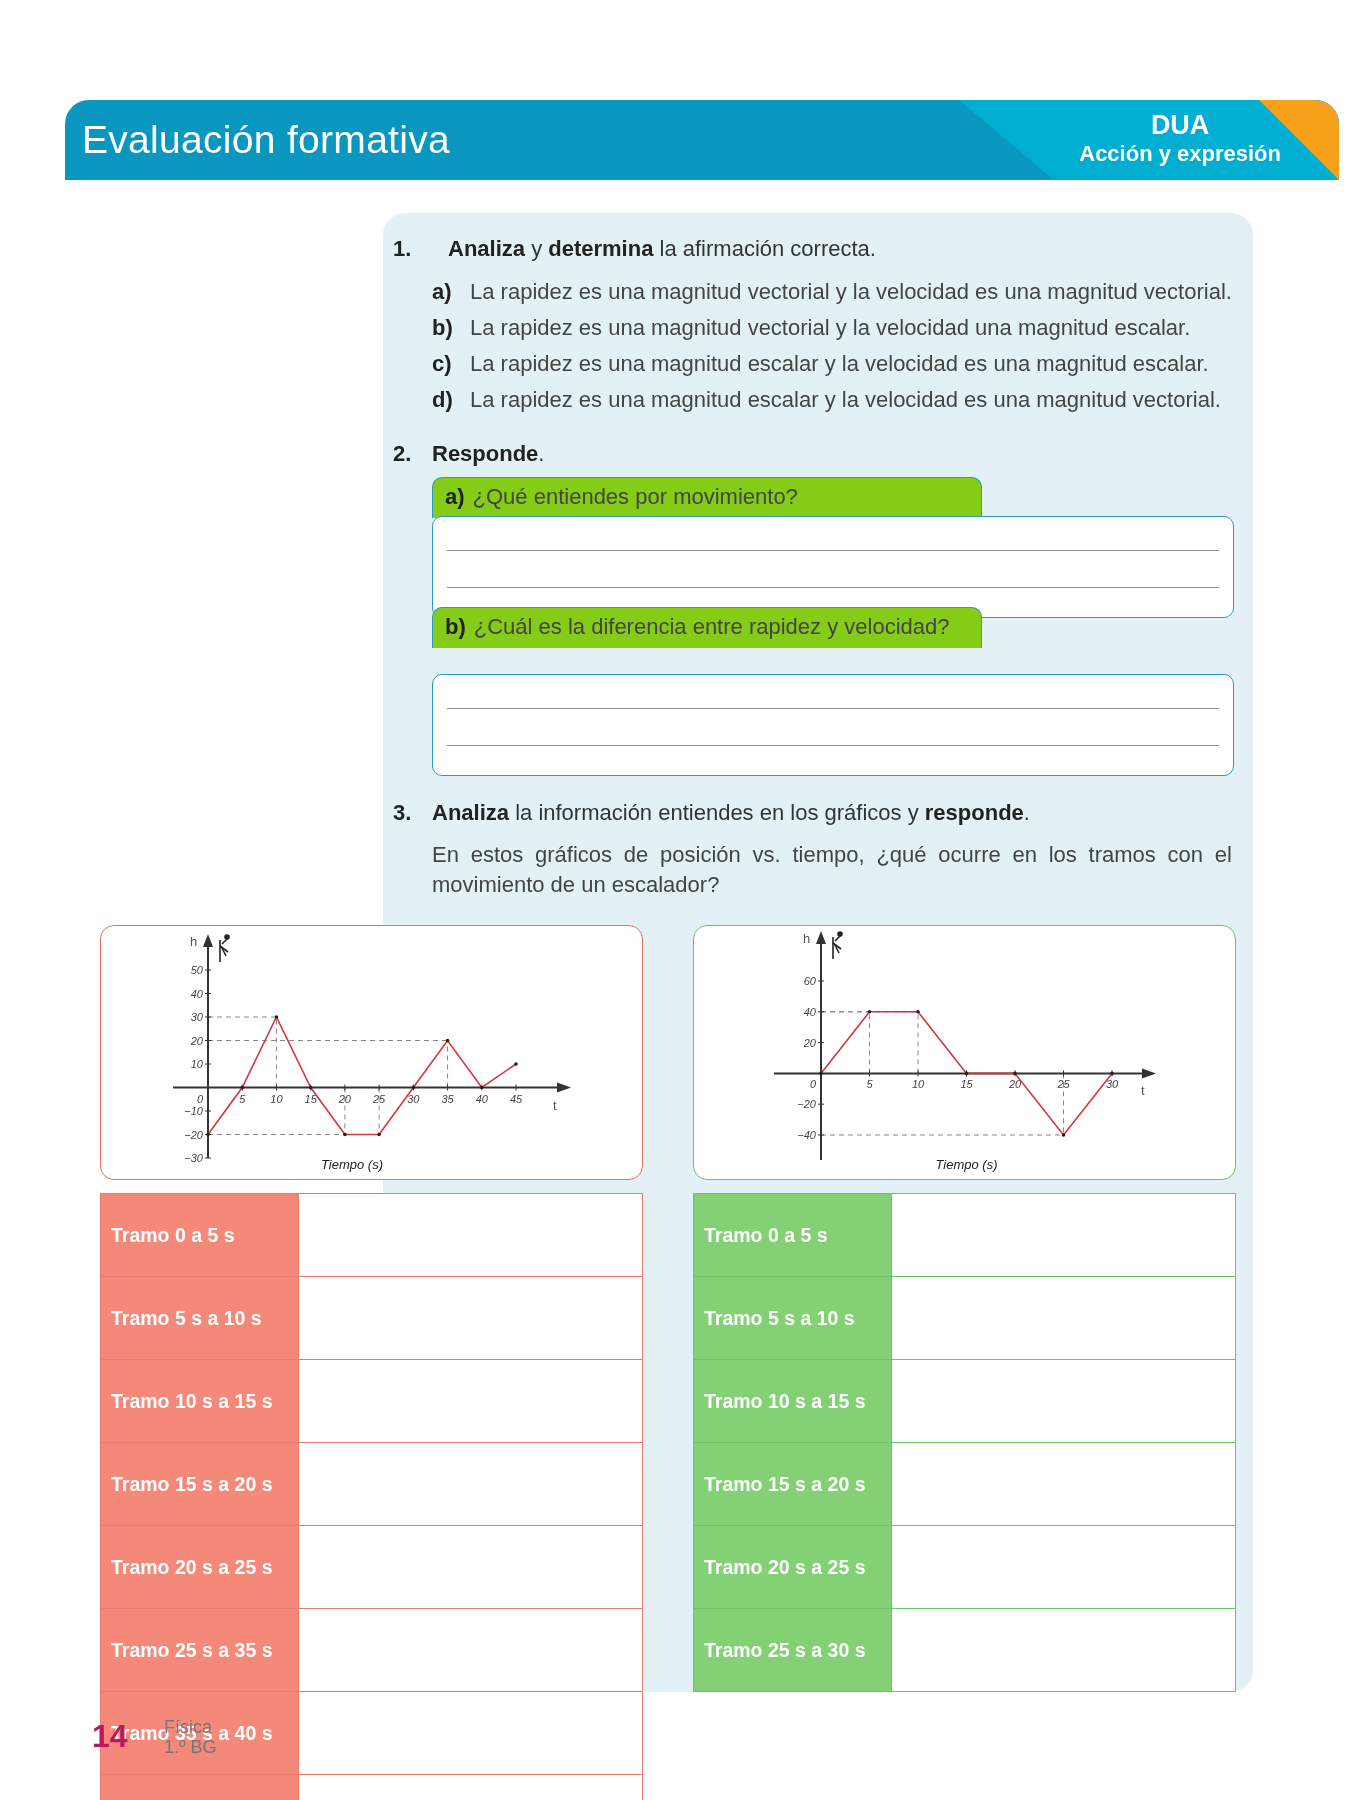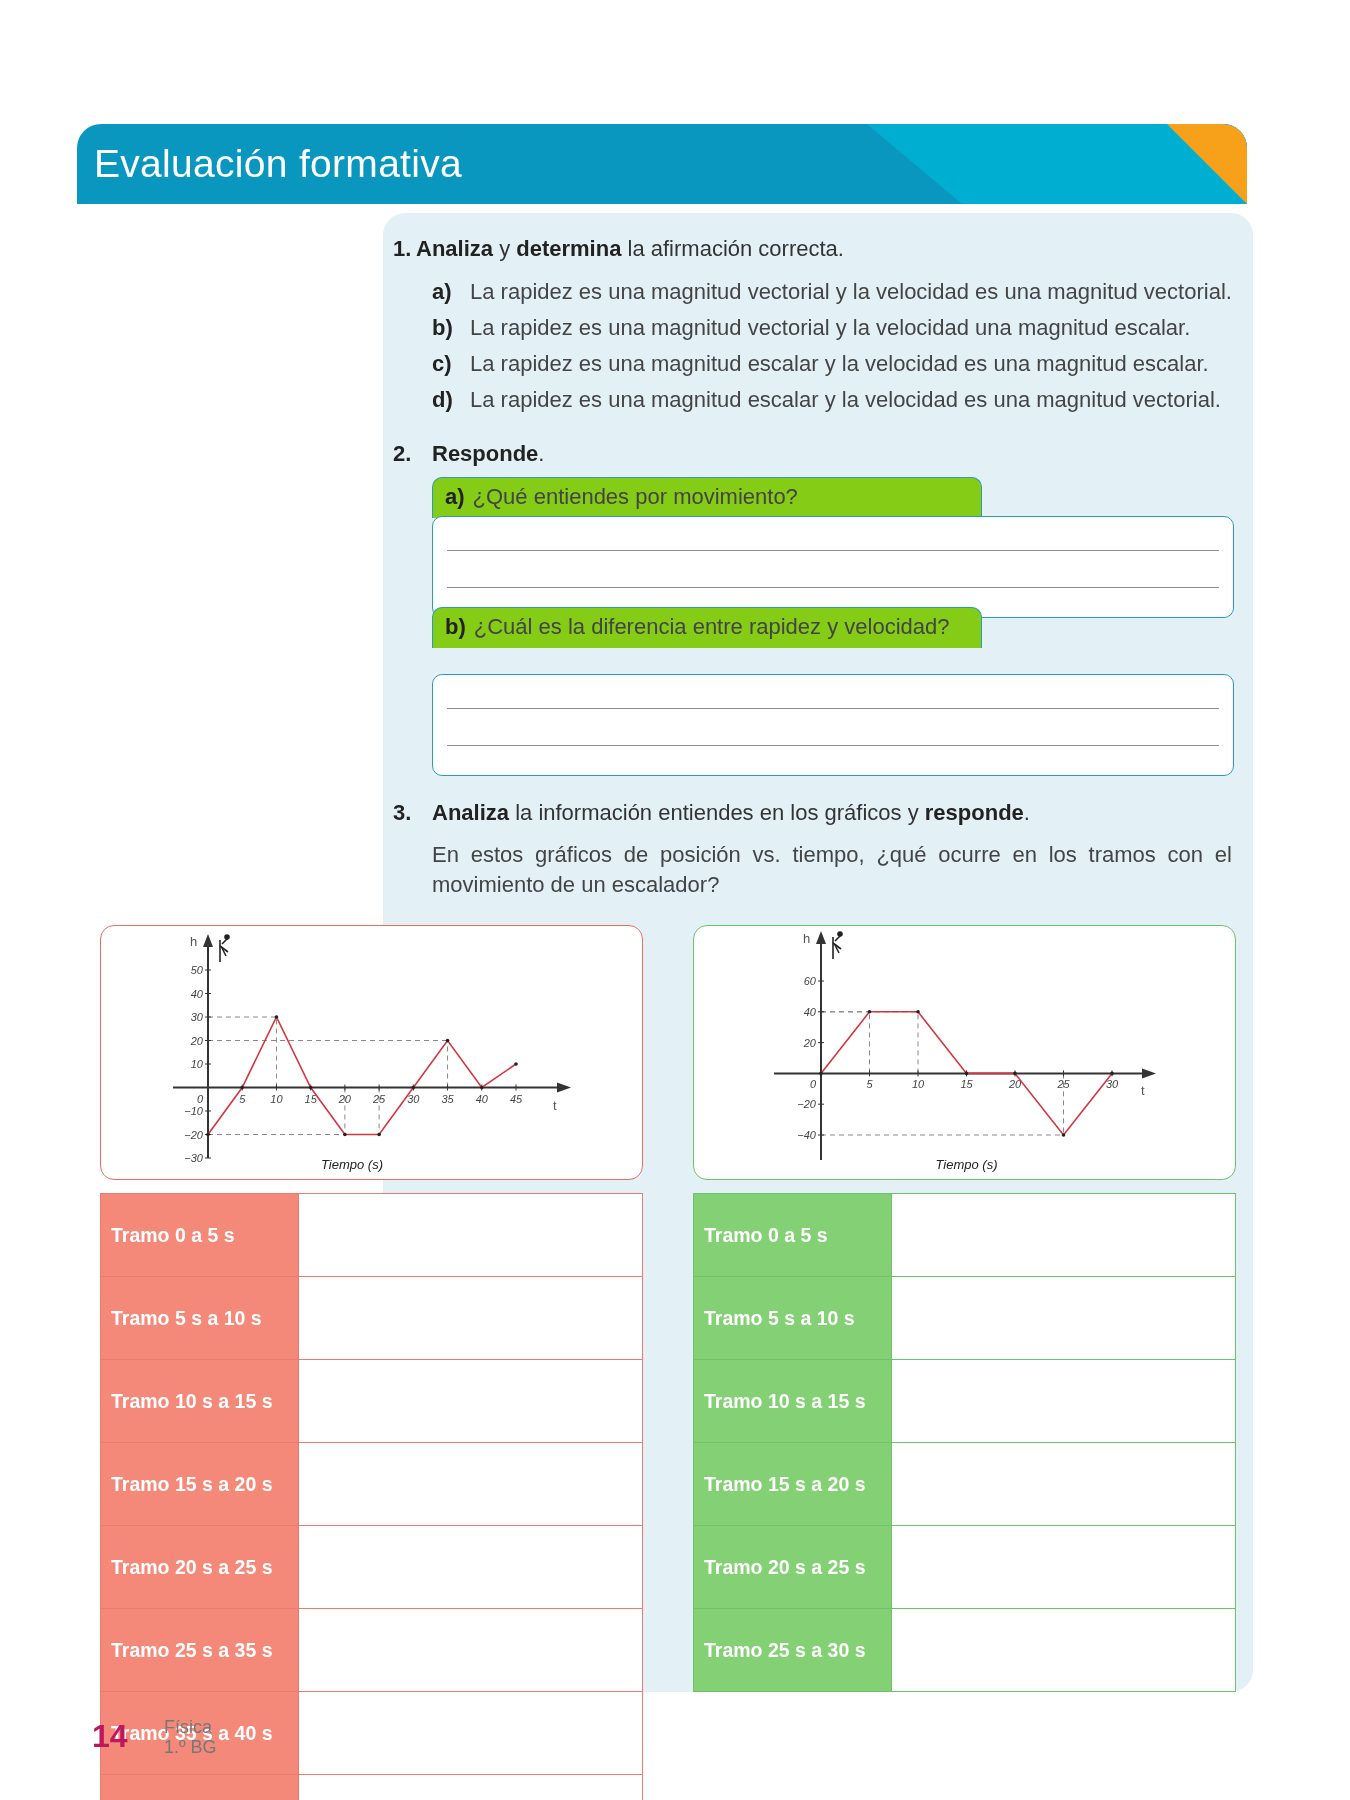--- a/index.html
+++ b/index.html
@@ -1,19 +1,19 @@
 <!DOCTYPE html>
 <html><head>
 <meta charset="utf-8">
 <style>
   html, body { margin:0; padding:0; }
   body { width:1350px; height:1800px; background:#ffffff; position:relative; overflow:hidden;
          font-family:"Liberation Sans", sans-serif; color:#333; }
-  .header { position:absolute; left:77px; top:100px; width:1170px; height:80px;
-            border-radius:24px 24px 0 0; overflow:hidden; background:#0a97bf;margin-top:24px; }
+  .header { position:absolute; left:65px; top:100px; width:1274px; height:80px;
+            border-radius:24px 24px 0 0; overflow:hidden; background:#0a97bf; }
   .header .band { position:absolute; right:0; top:0; width:380px; height:100%;
             background:#00aed1; clip-path:polygon(0 0,100% 0,100% 100%,95px 100%); }
   .header .orange { position:absolute; right:0; top:0; width:80px; height:100%;
             background:#f7a11a; clip-path:polygon(0 0,100% 0,100% 100%); border-top-right-radius:24px; }
   .header .title { position:absolute; left:17px; top:18px; font-size:39px; color:#fff; letter-spacing:0.3px; }
   .header .dua { position:absolute; right:58px; top:10px; text-align:center; color:#fff; font-weight:bold; }
   .header .dua .d1 { font-size:27px; line-height:30px; }
   .header .dua .d2 { font-size:22px; line-height:28px; }
 
   .panel { position:absolute; left:383px; top:213px; width:870px; height:1479px;
@@ -51,26 +51,30 @@
   .footer-num { position:absolute; left:92px; top:1718px; font-size:32px; font-weight:bold; color:#be185d; }
   .footer-sub { position:absolute; left:164px; top:1717px; font-size:18px; color:#777; line-height:20px; }
 </style>
 </head>
 <body>
 
 <div class="header">
   <div class="band"></div>
   <div class="orange"></div>
   <div class="title">Evaluación formativa</div>
+  <div class="dua">
+    <div class="d1">DUA</div>
+    <div class="d2">Acción y expresión</div>
+  </div>
 </div>
 
 <div class="panel"></div>
 
 <div class="qnum" style="top:236px;">1.</div>
-<div class="q" style="left:416px; top:236px;"><b>Analiza</b><span> y </span><b>determina</b><span> la afirmación correcta.</span></div>
+<div class="q" style="left:448px; top:236px;"><b>Analiza</b><span> y </span><b>determina</b><span> la afirmación correcta.</span></div>
 
 <div class="opt" style="top:279px;"><span class="lbl">a)</span><span>La rapidez es una magnitud vectorial y la velocidad es una magnitud vectorial.</span></div>
 <div class="opt" style="top:315px;"><span class="lbl">b)</span><span>La rapidez es una magnitud vectorial y la velocidad una magnitud escalar.</span></div>
 <div class="opt" style="top:351px;"><span class="lbl">c)</span><span>La rapidez es una magnitud escalar y la velocidad es una magnitud escalar.</span></div>
 <div class="opt" style="top:387px;"><span class="lbl">d)</span><span>La rapidez es una magnitud escalar y la velocidad es una magnitud vectorial.</span></div>
 
 <div class="qnum" style="top:441px;">2.</div>
 <div class="q" style="left:432px; top:441px;"><b>Responde</b><span>.</span></div>
 
 <div class="tabbox" style="top:477px;">

